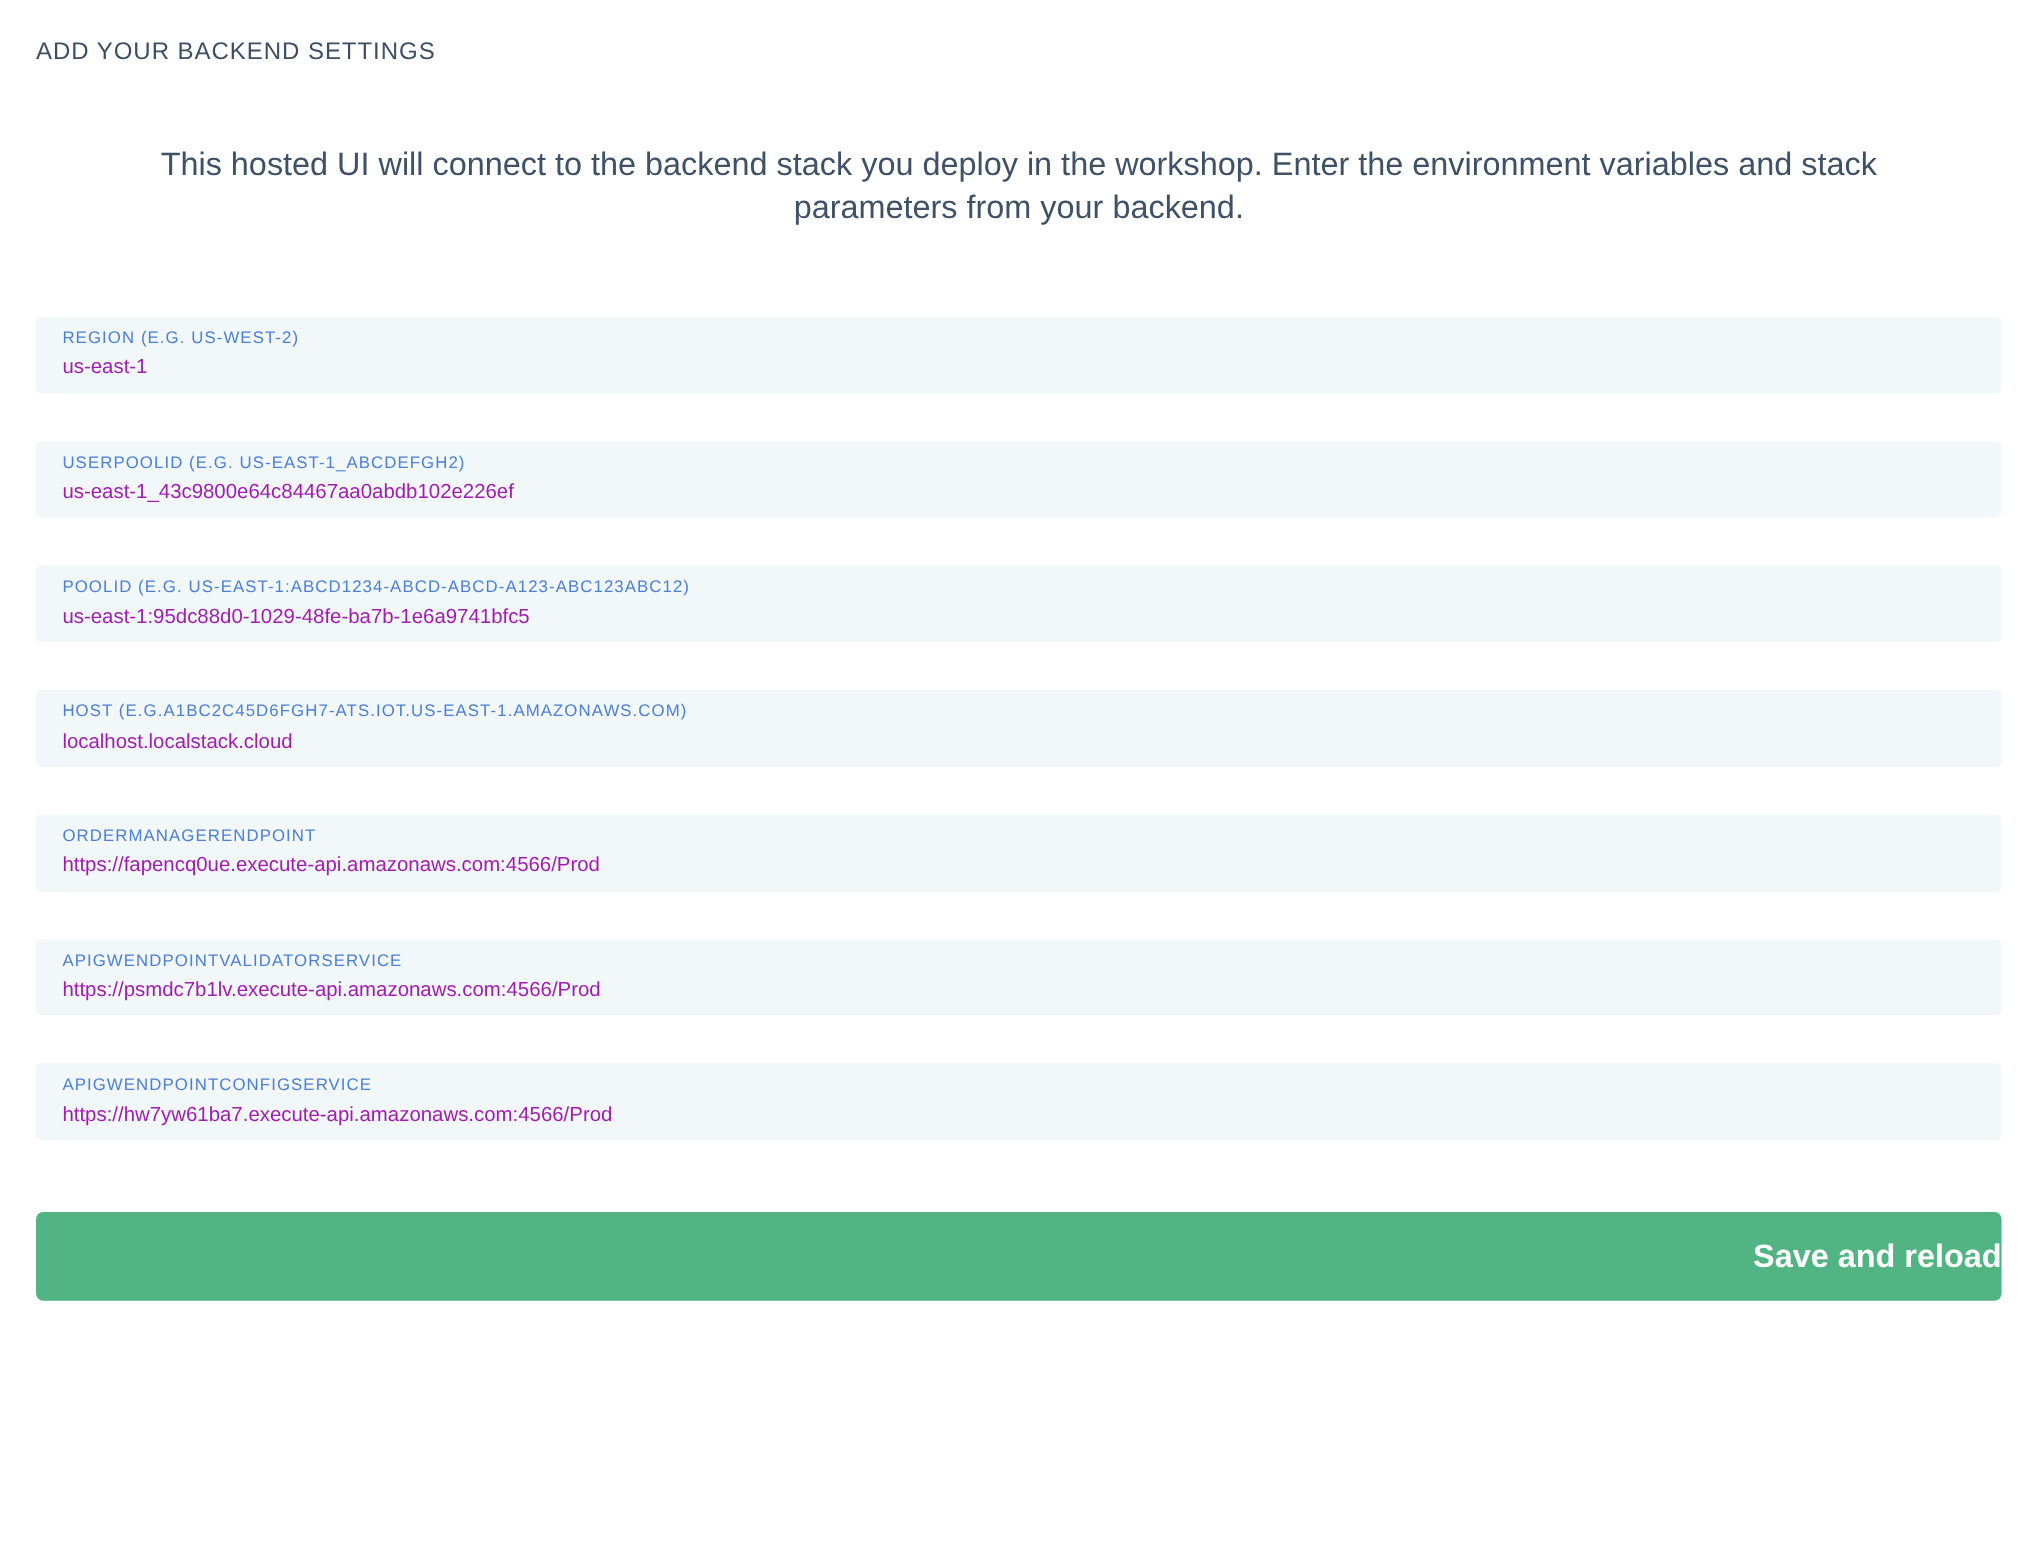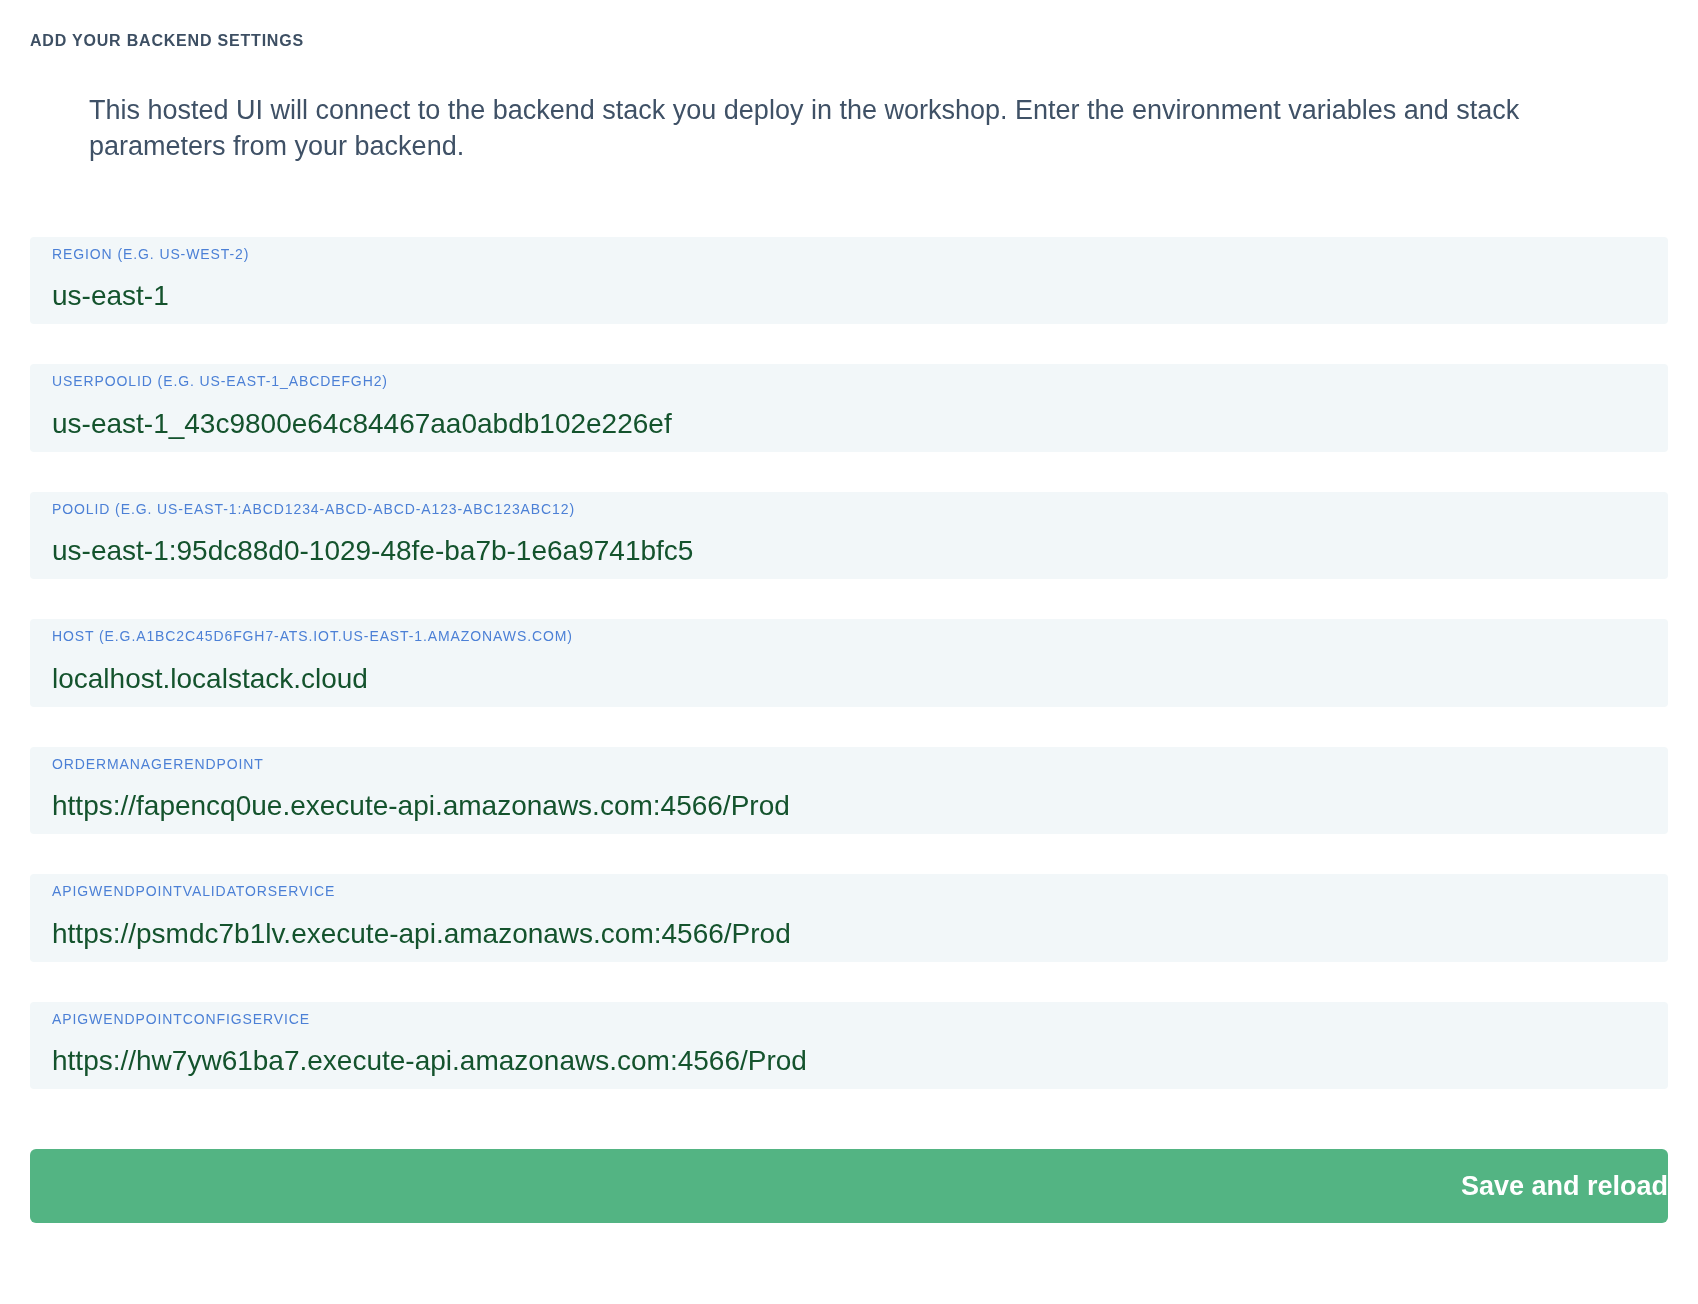--- a/index.html
+++ b/index.html
@@ -8,30 +8,31 @@
     font-family: "Liberation Sans", sans-serif;
     color: #3f5166;
   }
   .page {
     width: 1698px;
     min-height: 1304px;
     background: #ffffff;
     padding: 30px 30px 60px 30px;
   }
   .heading {
-    font-size: 16px;
-    font-weight: 700;
+    font-size: 20px;
+    font-weight: 400;
     letter-spacing: 0.8px;
     color: #3d4f63;
     text-transform: uppercase;
     margin-top: 2px;
   }
   .description {
-    margin: 42px auto 0 auto;
+    margin: 64px auto 0 auto;
     max-width: 1520px;
+    text-align: center;
     font-size: 27px;
     line-height: 1.35;
     color: #3f5166;
     font-weight: 400;
   }
   .fields {
     margin-top: 72px;
   }
   .field {
     background: #f2f7f9;
@@ -48,24 +49,24 @@
     text-transform: uppercase;
     line-height: 1.25;
   }
   .field-input {
     display: block;
     width: 100%;
     border: none;
     outline: none;
     background: transparent;
     font-family: "Liberation Sans", sans-serif;
-    font-size: 28px;
-    color: #14532d;
+    font-size: 17px;
+    color: #a21caf;
     line-height: 1.25;
-    margin-top: 15px;
+    margin-top: 5px;
     padding: 0;
   }
   .save-btn {
     display: block;
     width: 100%;
     margin-top: 60px;
     height: 74px;
     background: #53b483;
     border: none;
     border-radius: 6px;

